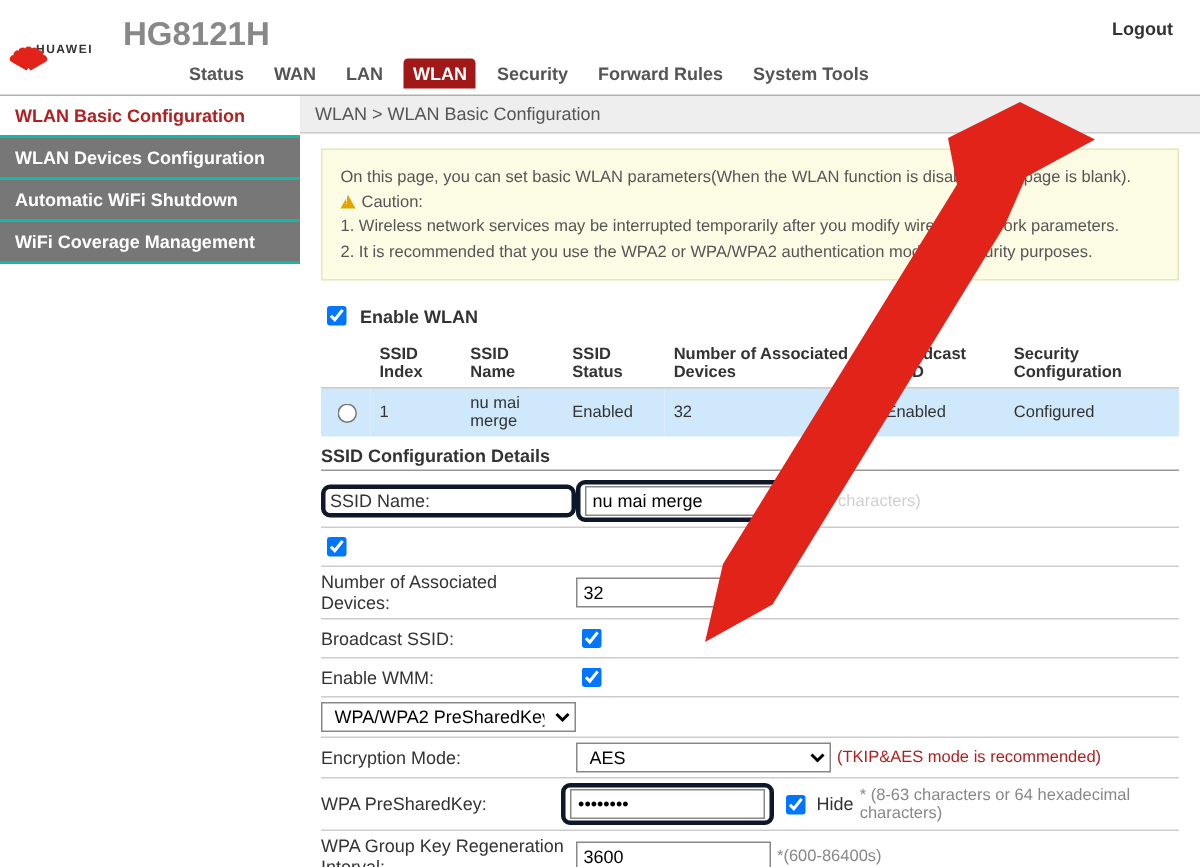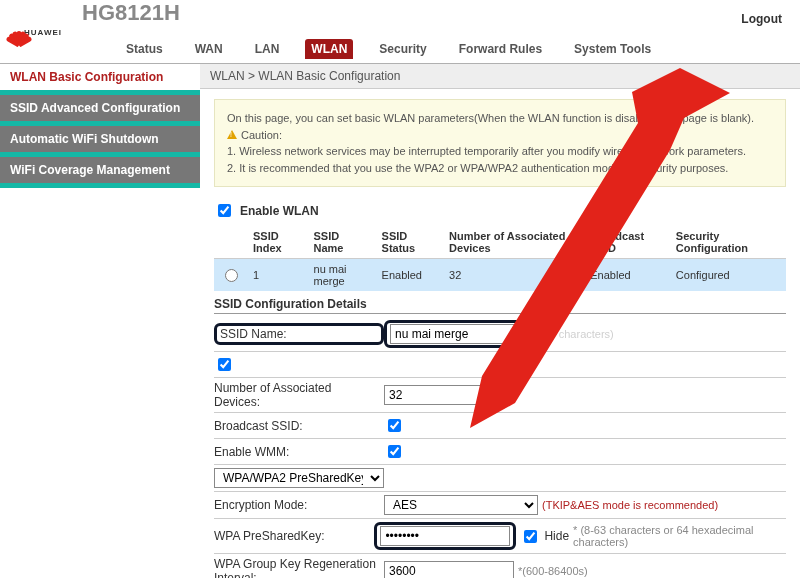--- a/index.html
+++ b/index.html
@@ -50,37 +50,38 @@
     letter-spacing: 1px;
     color: #333;
     margin-top: 2px;
   }
   .model {
     font-size: 22px;
     font-weight: bold;
     color: #888;
     margin-left: 10px;
     align-self: flex-start;
+    margin-top: 10px;
   }
   .logout {
     position: absolute;
     right: 18px;
     top: 12px;
     font-size: 12px;
     color: #333;
     font-weight: bold;
     cursor: pointer;
     margin-left: 48px;
   }
   .topnav {
     position: absolute;
     left: 120px;
     bottom: 4px;
     display: flex;
-    gap: 20px;
+    gap: 8px;
     align-items: flex-end;
   }
   .topnav-item {
     font-size: 12px;
     font-weight: bold;
     color: #555;
     padding: 3px 6px;
     cursor: pointer;
   }
   .topnav-item.active {
@@ -93,21 +94,21 @@
     display: flex;
   }
   .sidebar {
     width: 200px;
     flex-shrink: 0;
   }
   .side-item {
     padding: 6px 10px;
     font-size: 12px;
     font-weight: bold;
-    border-bottom: 5px solid #14b8a6;
+    border-bottom: 2px solid #14b8a6;
     cursor: pointer;
   }
   .side-item.active {
     background: #fff;
     color: #b02020;
   }
   .side-item.dim {
     background: #777;
     color: #fff;
   }
@@ -251,21 +252,21 @@
     <div class="topnav-item active">WLAN</div>
     <div class="topnav-item">Security</div>
     <div class="topnav-item">Forward Rules</div>
     <div class="topnav-item">System Tools</div>
   </div>
 </div>
 
 <div class="body">
   <div class="sidebar">
     <div class="side-item active">WLAN Basic Configuration</div>
-    <div class="side-item dim">SSID Advanced Configuration</div>
+    <div class="side-item dim">WLAN Devices Configuration</div>
     <div class="side-item dim">Automatic WiFi Shutdown</div>
     <div class="side-item dim">WiFi Coverage Management</div>
   </div>
 
   <div class="main">
     <div class="breadcrumb">WLAN &gt; WLAN Basic Configuration</div>
     <div class="content">
       <div class="infobox">
         <div>On this page, you can set basic WLAN parameters(When the WLAN function is disabled, this page is blank).</div>
         <div class="caution-line">
@@ -351,21 +352,21 @@
           <span class="fctrl">
             <select class="w130" style="width:170px">
               <option>WPA/WPA2 PreSharedKey</option>
             </select>
           </span>
         </div>
         <div class="sep"></div>
         <div class="frow">
           <span class="flabel">Encryption Mode:</span>
           <span class="fctrl">
-            <select class="w130" style="width:154px">
+            <select class="w130" style="width:170px">
               <option>AES</option>
             </select>
             <span class="hint-red">(TKIP&amp;AES mode is recommended)</span>
           </span>
         </div>
         <div class="sep"></div>
         <div class="frow">
           <span class="flabel">WPA PreSharedKey:</span>
           <span class="fctrl">
             <span class="redbox" style="display:inline-flex">

